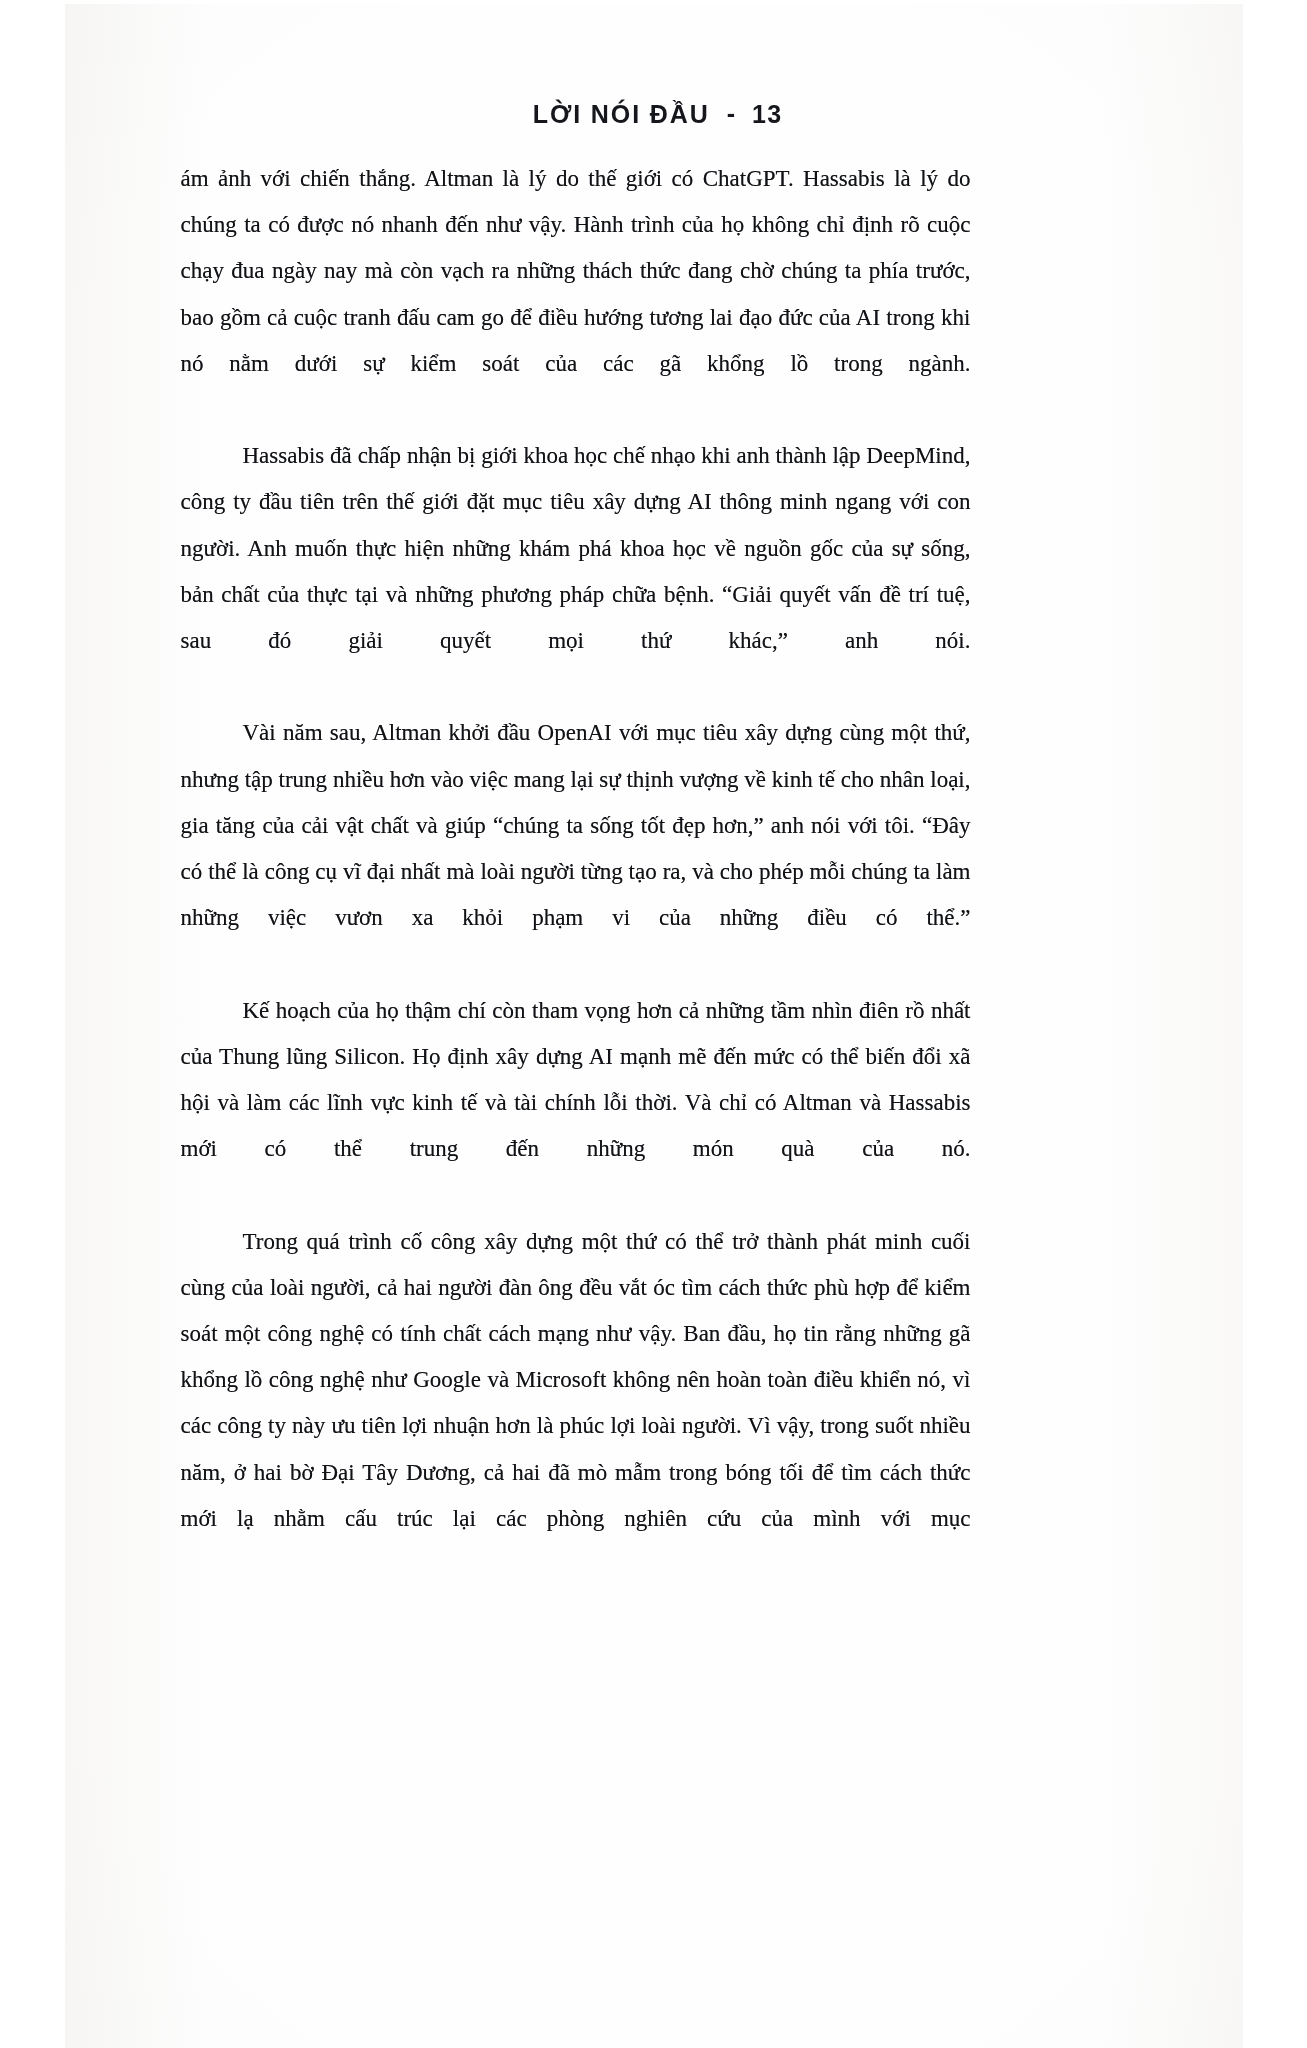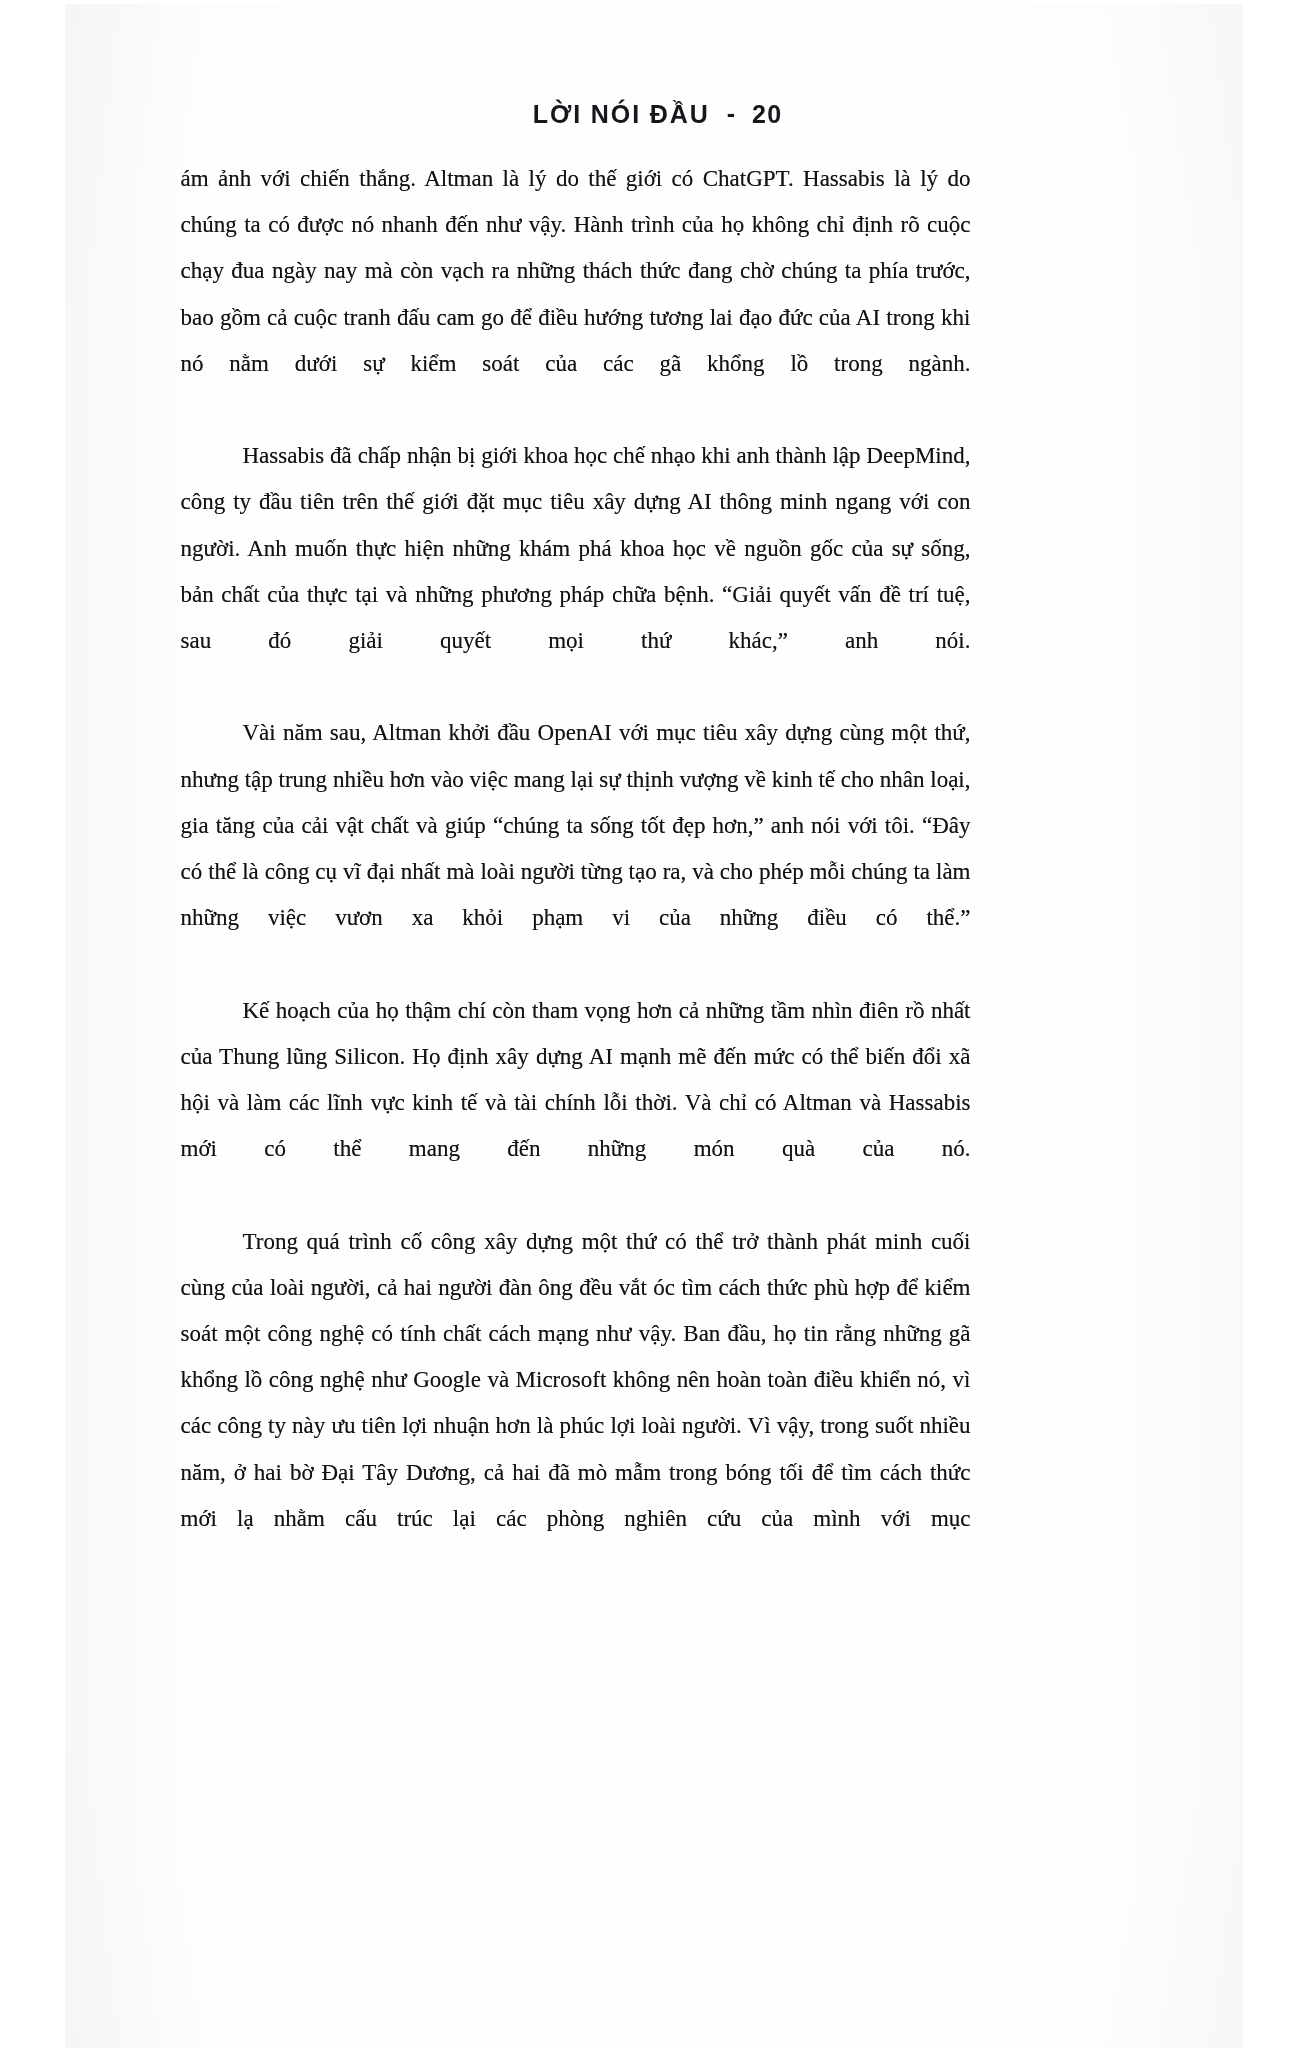--- a/index.html
+++ b/index.html
@@ -86,25 +86,25 @@
 </style>
 </head>
 <body>
 
 <div class="page">
 
   <div class="running-head">
     <span class="rh-inner">
       <span class="rh-title">LỜI NÓI ĐẦU</span>
       <span class="rh-sep">-</span>
-      <span class="rh-folio">20</span>
+      <span class="rh-folio">13</span>
     </span>
   </div>
 
   <div class="textblock">
     <p>ám ảnh với chiến thắng. Altman là lý do thế giới có ChatGPT. Hassabis là lý do chúng ta có được nó nhanh đến như vậy. Hành trình của họ không chỉ định rõ cuộc chạy đua ngày nay mà còn vạch ra những thách thức đang chờ chúng ta phía trước, bao gồm cả cuộc tranh đấu cam go để điều hướng tương lai đạo đức của AI trong khi nó nằm dưới sự kiểm soát của các gã khổng lồ trong ngành.</p>
     <p class="indent">Hassabis đã chấp nhận bị giới khoa học chế nhạo khi anh thành lập DeepMind, công ty đầu tiên trên thế giới đặt mục tiêu xây dựng AI thông minh ngang với con người. Anh muốn thực hiện những khám phá khoa học về nguồn gốc của sự sống, bản chất của thực tại và những phương pháp chữa bệnh. “Giải quyết vấn đề trí tuệ, sau đó giải quyết mọi thứ khác,” anh nói.</p>
     <p class="indent">Vài năm sau, Altman khởi đầu OpenAI với mục tiêu xây dựng cùng một thứ, nhưng tập trung nhiều hơn vào việc mang lại sự thịnh vượng về kinh tế cho nhân loại, gia tăng của cải vật chất và giúp “chúng ta sống tốt đẹp hơn,” anh nói với tôi. “Đây có thể là công cụ vĩ đại nhất mà loài người từng tạo ra, và cho phép mỗi chúng ta làm những việc vươn xa khỏi phạm vi của những điều có thể.”</p>
-    <p class="indent">Kế hoạch của họ thậm chí còn tham vọng hơn cả những tầm nhìn điên rồ nhất của Thung lũng Silicon. Họ định xây dựng AI mạnh mẽ đến mức có thể biến đổi xã hội và làm các lĩnh vực kinh tế và tài chính lỗi thời. Và chỉ có Altman và Hassabis mới có thể mang đến những món quà của nó.</p>
+    <p class="indent">Kế hoạch của họ thậm chí còn tham vọng hơn cả những tầm nhìn điên rồ nhất của Thung lũng Silicon. Họ định xây dựng AI mạnh mẽ đến mức có thể biến đổi xã hội và làm các lĩnh vực kinh tế và tài chính lỗi thời. Và chỉ có Altman và Hassabis mới có thể trung đến những món quà của nó.</p>
     <p class="indent">Trong quá trình cố công xây dựng một thứ có thể trở thành phát minh cuối cùng của loài người, cả hai người đàn ông đều vắt óc tìm cách thức phù hợp để kiểm soát một công nghệ có tính chất cách mạng như vậy. Ban đầu, họ tin rằng những gã khổng lồ công nghệ như Google và Microsoft không nên hoàn toàn điều khiển nó, vì các công ty này ưu tiên lợi nhuận hơn là phúc lợi loài người. Vì vậy, trong suốt nhiều năm, ở hai bờ Đại Tây Dương, cả hai đã mò mẫm trong bóng tối để tìm cách thức mới lạ nhằm cấu trúc lại các phòng nghiên cứu của mình với mục</p>
   </div>
 
 </div>
 
 </body></html>

